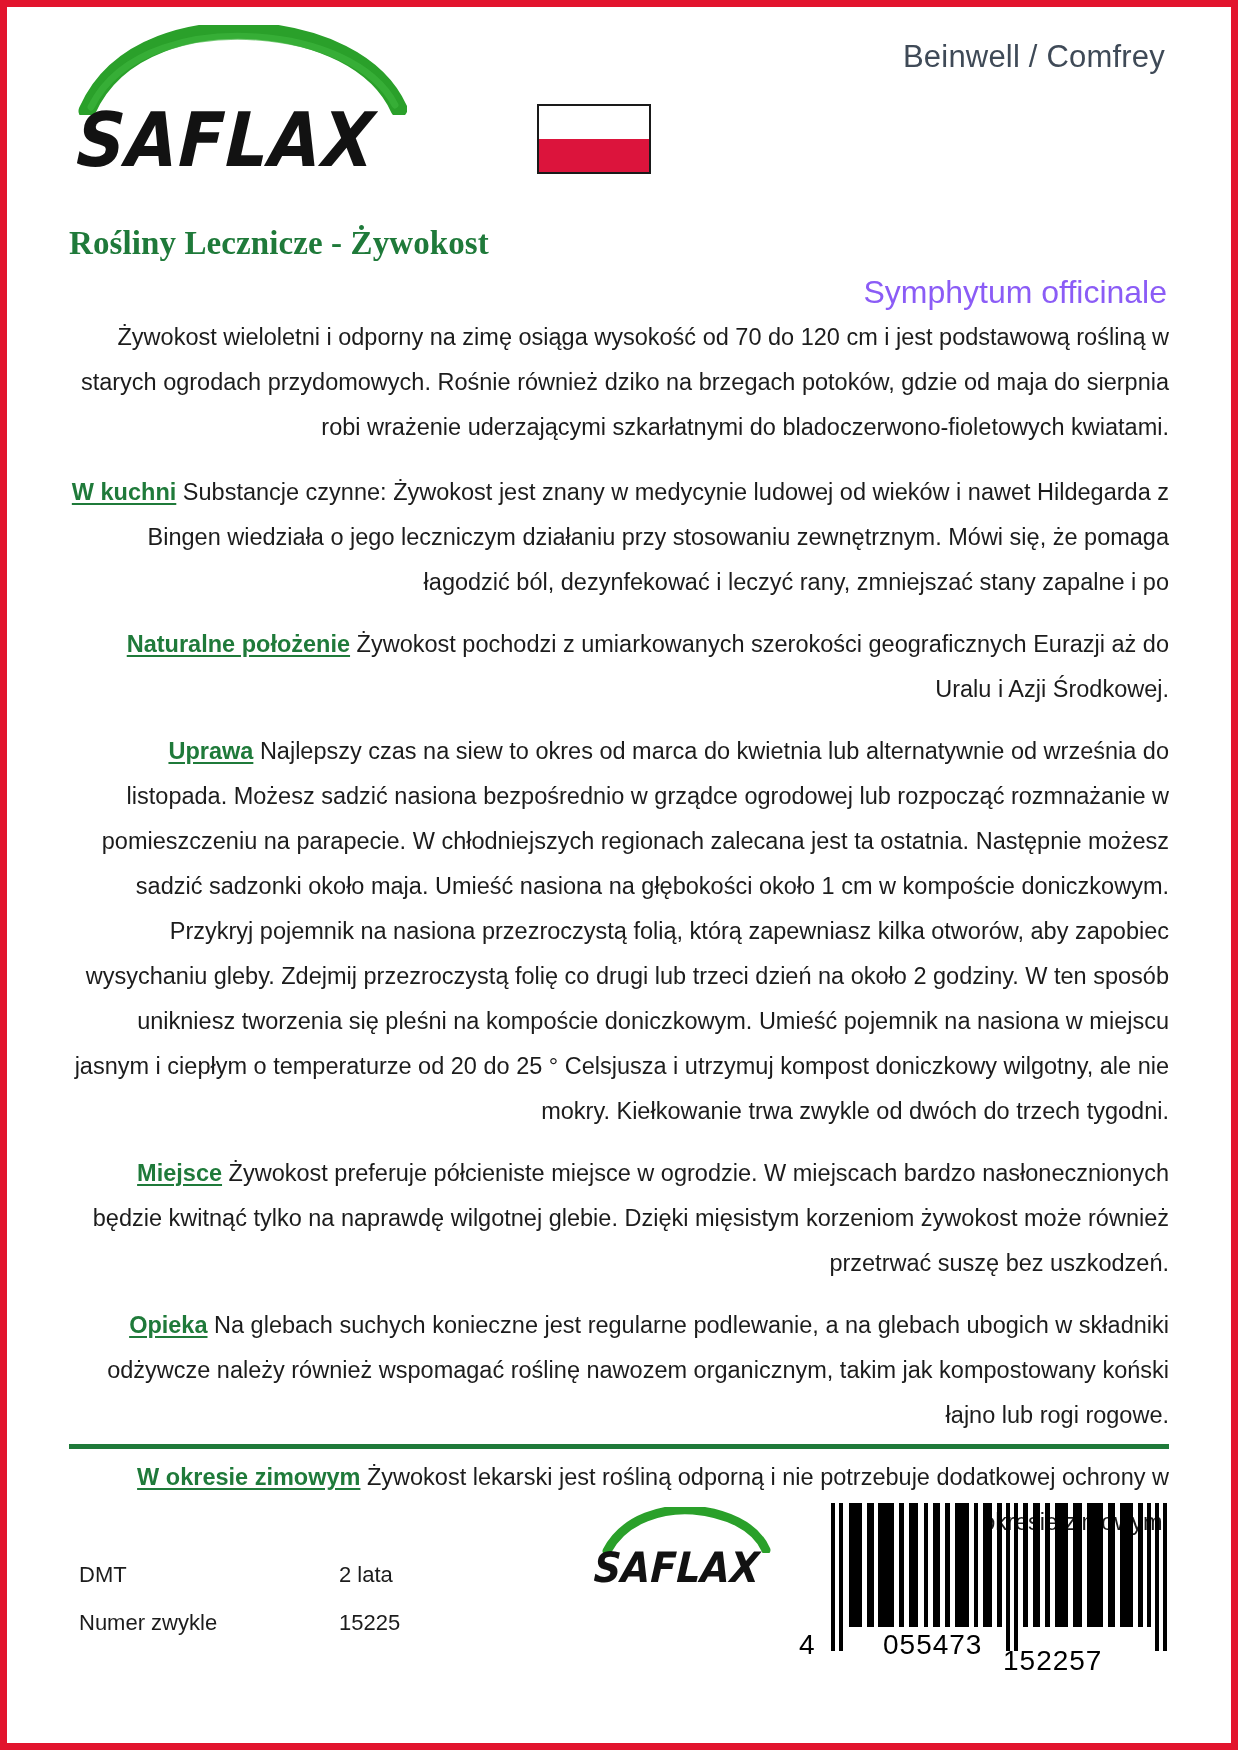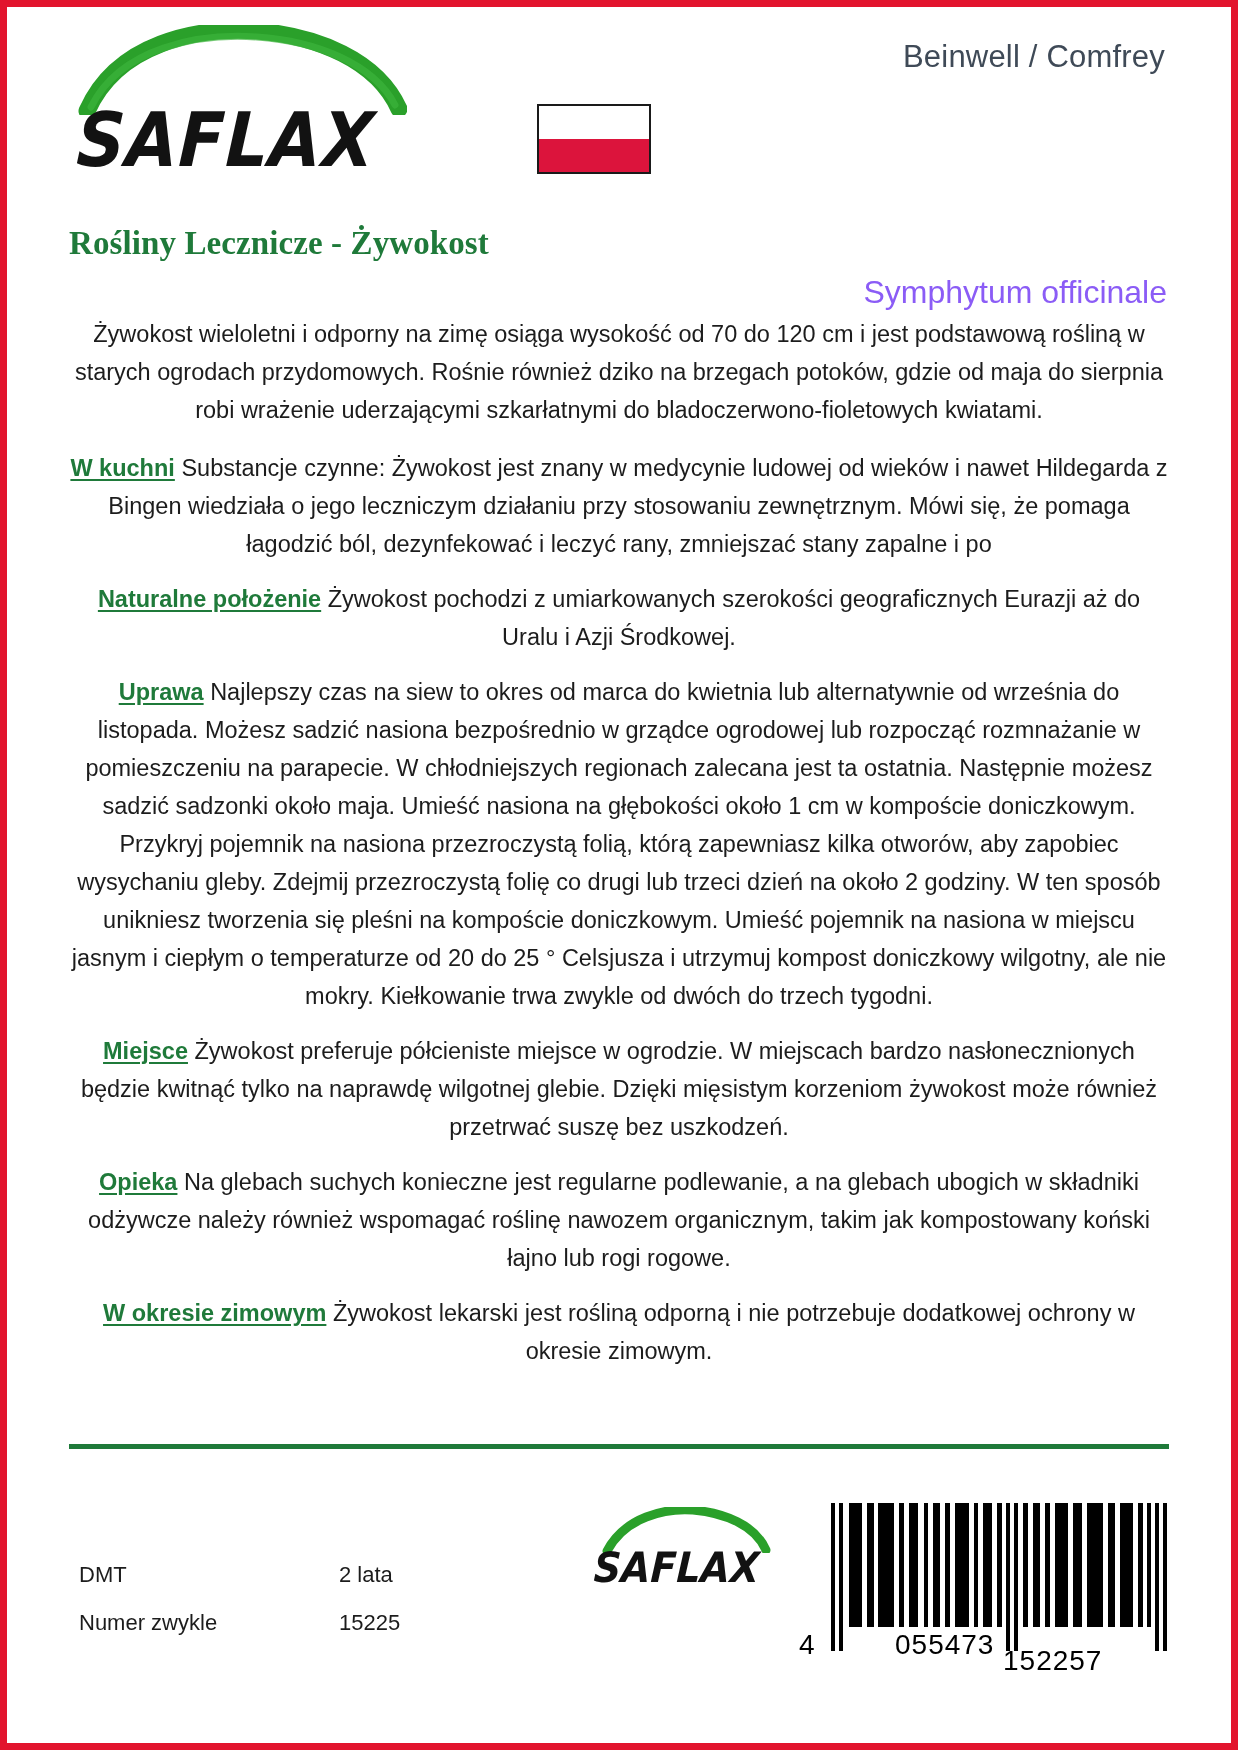--- a/index.html
+++ b/index.html
@@ -88,24 +88,24 @@
     text-align: right;
     font-size: 32px;
     color: #8b5cf6;
     margin-top: 12px;
     margin-bottom: 4px;
     padding-right: 2px;
   }
 
   p.body-text {
     font-size: 23.5px;
-    line-height: 38px;
+    line-height: 45px;
     color: #1c1c1c;
     margin: 0 0 17px 0;
-    text-align: center;
+    text-align: right;
   }
   p.intro { margin-bottom: 20px; }
   .lead {
     color: #1f7a3a;
     font-weight: 700;
     text-decoration: underline;
     text-underline-offset: 3px;
   }
 
   
@@ -176,21 +176,21 @@
     position: absolute;
     left: 0;
     top: 130px;
     width: 385px;
     height: 34px;
     font-size: 28px;
     color: #000;
     letter-spacing: 1px;
   }
   .bc-nums .n1 { position: absolute; left: 8px;  top: 0; }
-  .bc-nums .n2 { position: absolute; left: 104px; top: 0; }
+  .bc-nums .n2 { position: absolute; left: 92px; top: 0; }
   .bc-nums .n3 { position: absolute; left: 212px;top: 16px; }
 </style>
 </head>
 <body>
 
 <div class="packet">
   <div class="inner">
 
     <div class="header">
 

